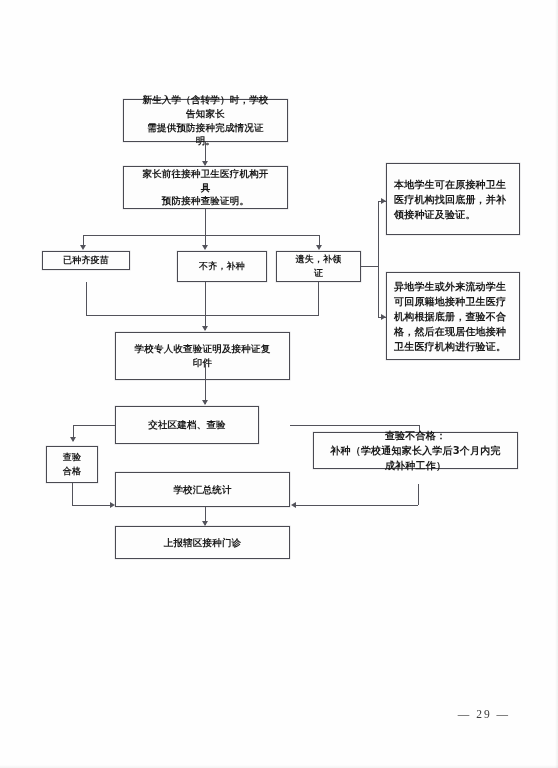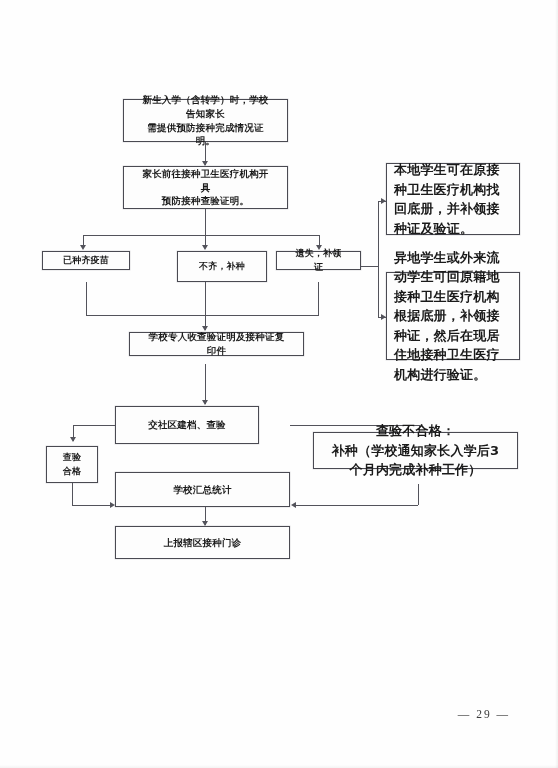--- a/index.html
+++ b/index.html
@@ -52,21 +52,21 @@
   .box .txt {
     display: block;
     line-height: 1.45;
     padding: 0 15px;
     white-space: pre-line;
     font-weight: 600;
     font-size: 9.5px;
     filter: blur(0.18px);
   }
   .box.small .txt { font-size: 9px; }
-  .box.tiny  .txt { font-size: 13px; line-height: 1.5; }
+  .box.tiny  .txt { font-size: 10px; line-height: 1.5; }
   .box.lead  .txt { text-align: center; }
 
   
   .ln {
     position: absolute;
     background: #53535b;
   }
   .ln.h { height: 1px; }
   .ln.v { width: 1px; }
 
@@ -136,48 +136,48 @@
   <div class="arw down" style="left:316px; top:245px;"></div>
 
   <div class="box small" style="left:42px; top:251px; width:88px; height:19px;text-align:right;">
     <span class="txt">已种齐疫苗</span>
   </div>
 
   <div class="box small" style="left:161px; top:251px; width:90px; height:31px;margin-left:16px;">
     <span class="txt">不齐，补种</span>
   </div>
 
-  <div class="box small" style="left:276px; top:251px; width:85px; height:19px;">
+  <div class="box small" style="left:276px; top:251px; width:85px; height:31px;">
     <span class="txt">遗失，补领证</span>
   </div>
 
   <div class="ln h" style="left:361px; top:266px; width:17px;"></div>
   <div class="ln v" style="left:378px; top:201px; height:116px;"></div>
 
   <div class="ln h" style="left:378px; top:201px; width:8px;"></div>
   <div class="arw right" style="left:381px; top:198px;"></div>
 
   <div class="ln h" style="left:378px; top:317px; width:8px;"></div>
   <div class="arw right" style="left:381px; top:314px;"></div>
 
   <div class="box tiny" style="left:386px; top:163px; width:134px; height:72px; justify-content:flex-start;">
     <span class="txt" style="text-align:left; padding:0 7px;">本地学生可在原接种卫生医疗机构找回底册，并补领接种证及验证。</span>
   </div>
 
   <div class="box tiny" style="left:386px; top:272px; width:134px; height:88px; justify-content:flex-start;">
-    <span class="txt" style="text-align:left; padding:0 7px;">异地学生或外来流动学生可回原籍地接种卫生医疗机构根据底册，补领接种证，然后在现居住地接种卫生医疗机构进行验证。</span>
+    <span class="txt" style="text-align:left; padding:0 7px;">异地学生或外来流动学生可回原籍地接种卫生医疗机构根据底册，查验不合格，然后在现居住地接种卫生医疗机构进行验证。</span>
   </div>
 
   <div class="ln v" style="left:86px; top:282px; height:33px;"></div>
   <div class="ln v" style="left:318px; top:282px; height:33px;"></div>
   <div class="ln h" style="left:86px; top:315px; width:233px;"></div>
   <div class="ln v" style="left:205px; top:282px; height:48px;"></div>
   <div class="arw down" style="left:202px; top:326px;"></div>
 
-  <div class="box" style="left:129px; top:332px; width:175px; height:24px;">
+  <div class="box" style="left:115px; top:332px; width:175px; height:48px;">
     <span class="txt">学校专人收查验证明及接种证复印件</span>
   </div>
 
   <div class="ln v" style="left:205px; top:364px; height:40px;"></div>
   <div class="arw down" style="left:202px; top:400px;"></div>
 
   <div class="box" style="left:115px; top:406px; width:144px; height:38px;">
     <span class="txt">交社区建档、查验</span>
   </div>
 

